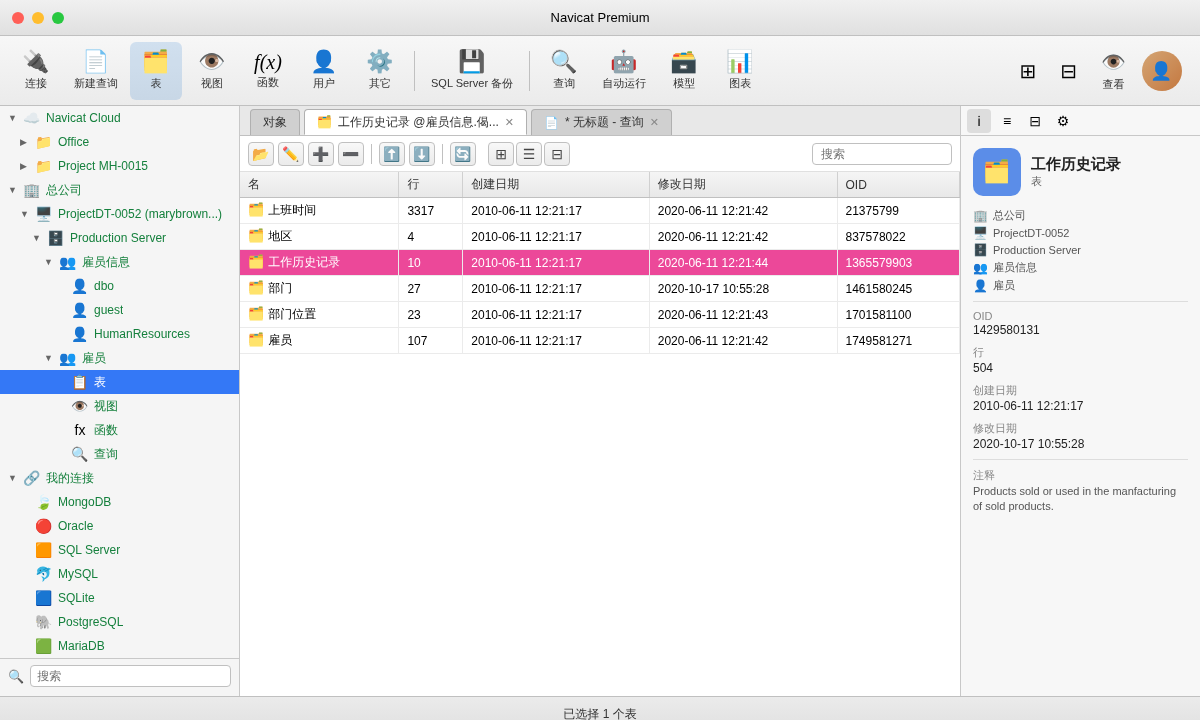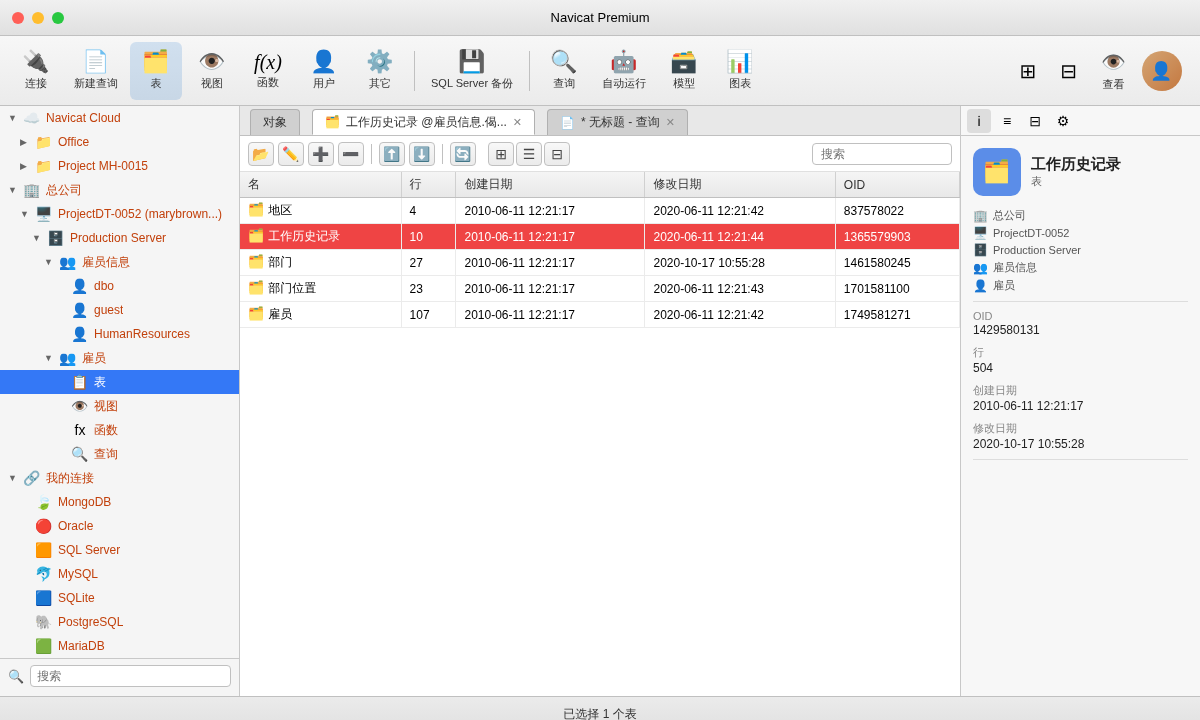--- a/index.html
+++ b/index.html
@@ -30,47 +30,47 @@
     .sidebar { width: 240px; background: #f5f5f5; border-right: 1px solid #c8c8c8; overflow-y: auto; }
     .sidebar-item { display: flex; align-items: center; padding: 3px 8px; cursor: pointer; gap: 5px; height: 24px; }
     .sidebar-item.active-blue { background: #3478f6; color: white; }
     .indent-0 { padding-left: 8px; }
     .indent-1 { padding-left: 20px; }
     .indent-2 { padding-left: 32px; }
     .indent-3 { padding-left: 44px; }
     .indent-4 { padding-left: 56px; }
     .sidebar-arrow { font-size: 9px; color: #666; min-width: 10px; }
     .sidebar-icon { font-size: 14px; min-width: 18px; text-align: center; }
-    .sidebar-label { font-size: 12px; color: #c2410c; white-space: nowrap; overflow: hidden; }
+    .sidebar-label { font-size: 12px; color: #15803d; white-space: nowrap; overflow: hidden; }
     .sidebar-footer { padding: 6px 8px; border-top: 1px solid #c8c8c8; display: flex; align-items: center; gap: 6px; }
     .sidebar-search { flex: 1; height: 22px; border: 1px solid #c0c0c0; border-radius: 4px; padding: 0 6px; font-size: 12px; background: white; }
 
     
     .content { flex: 1; display: flex; flex-direction: column; background: #fff; }
 
     
-    .tabs { height: 30px; background: #e8e8e8; border-bottom: 1px solid #c0c0c0; display: flex; align-items: flex-end; padding-left: 10px; gap: 12px; }
+    .tabs { height: 30px; background: #e8e8e8; border-bottom: 1px solid #c0c0c0; display: flex; align-items: flex-end; padding-left: 10px; gap: 4px; }
     .tab { height: 26px; padding: 0 12px; background: #d0d0d0; border: 1px solid #b0b0b0; border-bottom: none; border-radius: 4px 4px 0 0; display: flex; align-items: center; gap: 6px; cursor: pointer; font-size: 12px; color: #333; }
     .tab.active { background: #fff; border-bottom: 1px solid #fff; z-index: 1; }
     .tab-close { color: #888; font-size: 11px; }
 
     
     .table-toolbar { height: 36px; border-bottom: 1px solid #e0e0e0; display: flex; align-items: center; padding: 0 8px; gap: 4px; }
     .tb-btn { width: 26px; height: 24px; display: flex; align-items: center; justify-content: center; border: 1px solid #c0c0c0; border-radius: 4px; background: linear-gradient(180deg, #f8f8f8, #ebebeb); cursor: pointer; font-size: 14px; color: #444; }
     .tb-separator { width: 1px; height: 20px; background: #c0c0c0; margin: 0 3px; }
     .tb-search { margin-left: auto; height: 22px; border: 1px solid #c0c0c0; border-radius: 4px; padding: 0 8px; font-size: 12px; width: 140px; }
     .view-btns { display: flex; gap: 2px; margin-left: 8px; }
 
     
     .table-container { flex: 1; overflow-y: auto; }
     table { width: 100%; border-collapse: collapse; }
     thead tr { background: linear-gradient(180deg, #f5f5f5, #e8e8e8); }
     thead th { padding: 4px 8px; text-align: left; font-weight: 500; font-size: 12px; border-bottom: 1px solid #c0c0c0; border-right: 1px solid #d0d0d0; color: #333; white-space: nowrap; }
     tbody tr { border-bottom: 1px solid #ebebeb; }
-    tbody tr.selected-row { background: #ef4444; color: white; }
+    tbody tr.selected-row { background: #ec4899; color: white; }
     tbody td { padding: 4px 8px; font-size: 12px; border-right: 1px solid #ebebeb; white-space: nowrap; }
     tbody tr.selected-row td { color: white; }
     .table-icon { margin-right: 4px; font-size: 13px; }
 
     
     .right-panel { width: 240px; background: #f7f7f7; border-left: 1px solid #c8c8c8; display: flex; flex-direction: column; }
     .right-panel-tabs { height: 30px; border-bottom: 1px solid #c8c8c8; display: flex; align-items: center; padding: 0 6px; gap: 4px; }
     .rp-tab-icon { width: 24px; height: 24px; display: flex; align-items: center; justify-content: center; border-radius: 4px; cursor: pointer; font-size: 14px; }
     .rp-tab-icon.active { background: #ddd; }
     .rp-content { padding: 12px; overflow-y: auto; flex: 1; }
@@ -340,20 +340,27 @@
         <thead>
           <tr>
             <th>名</th>
             <th>行</th>
             <th>创建日期</th>
             <th>修改日期</th>
             <th>OID</th>
           </tr>
         </thead>
         <tbody id="table-body">
+        <tr>
+    <td><span class="table-icon">🗂️</span>上班时间</td>
+    <td>3317</td>
+    <td>2010-06-11 12:21:17</td>
+    <td>2020-06-11 12:21:42</td>
+    <td>21375799</td>
+  </tr>
             <tr>
     <td><span class="table-icon">🗂️</span>地区</td>
     <td>4</td>
     <td>2010-06-11 12:21:17</td>
     <td>2020-06-11 12:21:42</td>
     <td>837578022</td>
   </tr>
             <tr class="selected-row">
     <td><span class="table-icon">🗂️</span>工作历史记录</td>
     <td>10</td>
@@ -435,20 +442,24 @@
       </div>
       <div class="rp-field">
         <div class="rp-field-label">创建日期</div>
         <div class="rp-field-value">2010-06-11 12:21:17</div>
       </div>
       <div class="rp-field">
         <div class="rp-field-label">修改日期</div>
         <div class="rp-field-value">2020-10-17 10:55:28</div>
       </div>
       <div class="rp-divider"></div>
+      <div class="rp-field">
+        <div class="rp-field-label">注释</div>
+        <div class="rp-notes">Products sold or used in the manfacturing of sold products.</div>
+      </div>
     </div>
   </div>
 
 </div>
 
 <div class="statusbar">
   <span>已选择 1 个表</span>
 </div>
 
 </body></html>

